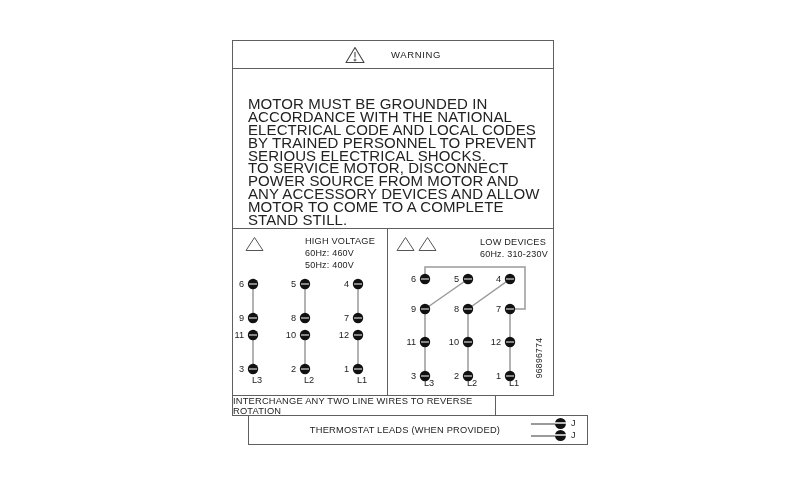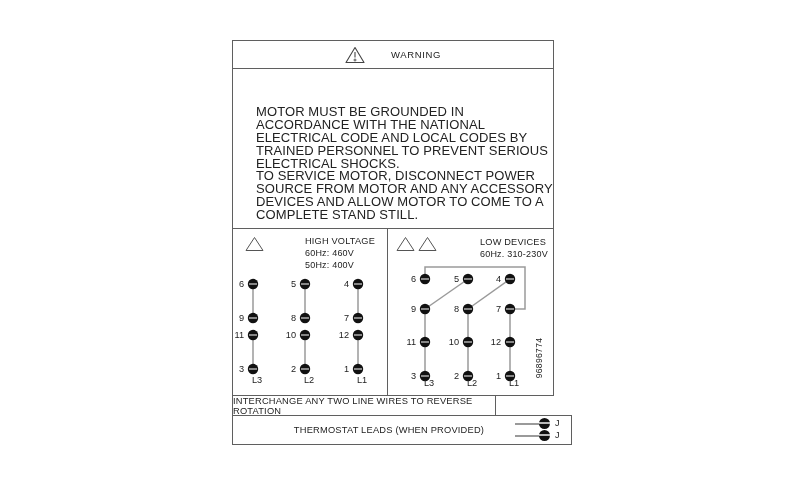--- a/index.html
+++ b/index.html
@@ -4,41 +4,41 @@
 <style>
   html,body{margin:0;padding:0;background:#fff;}
   .canvas{position:relative;width:800px;height:492px;background:#ffffff;overflow:hidden;
           font-family:"Liberation Sans",sans-serif;color:#222;padding-left:32px;}
   .box{position:absolute;background:#fff;border:1px solid #5f5f5f;box-sizing:border-box;}
   
   .warning-row{left:232px;top:40px;width:322px;height:29px;display:flex;align-items:center;justify-content:center;gap:26px;}
   .warning-title{font-size:9.5px;letter-spacing:.6px;}
   
   .body-box{left:232px;top:68px;width:322px;height:161px;}
-  .body-box p{position:absolute;left:15px;width:304px;margin:8px;font-size:13px;line-height:13px;letter-spacing:.1px;}
+  .body-box p{position:absolute;left:15px;width:304px;margin:0;font-size:15px;line-height:13px;letter-spacing:.1px;}
   .para1{top:28px;}
   .para2{top:92px;}
   
   .voltage-box{left:232px;top:228px;width:322px;height:168px;}
   .panel{position:absolute;top:0;height:100%;}
   .panel-hv{left:0;width:154px;}
   .panel-lv{left:154px;width:167px;border-left:1px solid #5f5f5f;box-sizing:border-box;}
   .panel-head{position:absolute;z-index:2;}
   .tri{display:inline-block;}
   .head-text{position:absolute;font-size:9px;line-height:12px;letter-spacing:.2px;margin-left:36px;}
   .head-title{font-size:9.2px;}
   .diagram-svg{position:absolute;left:0;top:0;}
   .diagram-svg text{font-family:"Liberation Sans",sans-serif;font-size:9.2px;fill:#222;}
   .diagram-svg .llbl{font-size:9.2px;}
   .part-number{position:absolute;left:118px;top:124px;width:66px;text-align:center;
                transform:rotate(-90deg);font-size:8.6px;letter-spacing:.3px;color:#222;}
   
   .interchange-row{left:232px;top:395px;width:264px;height:21px;display:flex;align-items:center;justify-content:center;}
   .interchange-row span{font-size:9.3px;letter-spacing:.2px;}
-  .thermostat-row{left:232px;top:415px;width:340px;height:30px;}
+  .thermostat-row{left:248px;top:415px;width:340px;height:30px;}
   .thermo-text{position:absolute;left:0;top:0;width:312px;height:100%;display:flex;align-items:center;justify-content:center;
                font-size:9.3px;letter-spacing:.2px;}
   .lead{position:absolute;left:282px;height:12px;}
   .lead-1{top:2px;}
   .lead-2{top:14px;}
   .lead-line{position:absolute;left:0;top:5px;width:29px;height:1.5px;background:#9a9a9a;}
   .lead-dot{position:absolute;left:24px;top:0;width:11px;height:11px;border-radius:50%;
             background:linear-gradient(#111 0 4px,#b9b9b9 4px 5.6px,#111 5.6px);}
   .lead-j{position:absolute;left:40px;top:0;font-size:9px;line-height:11px;}
 </style>

